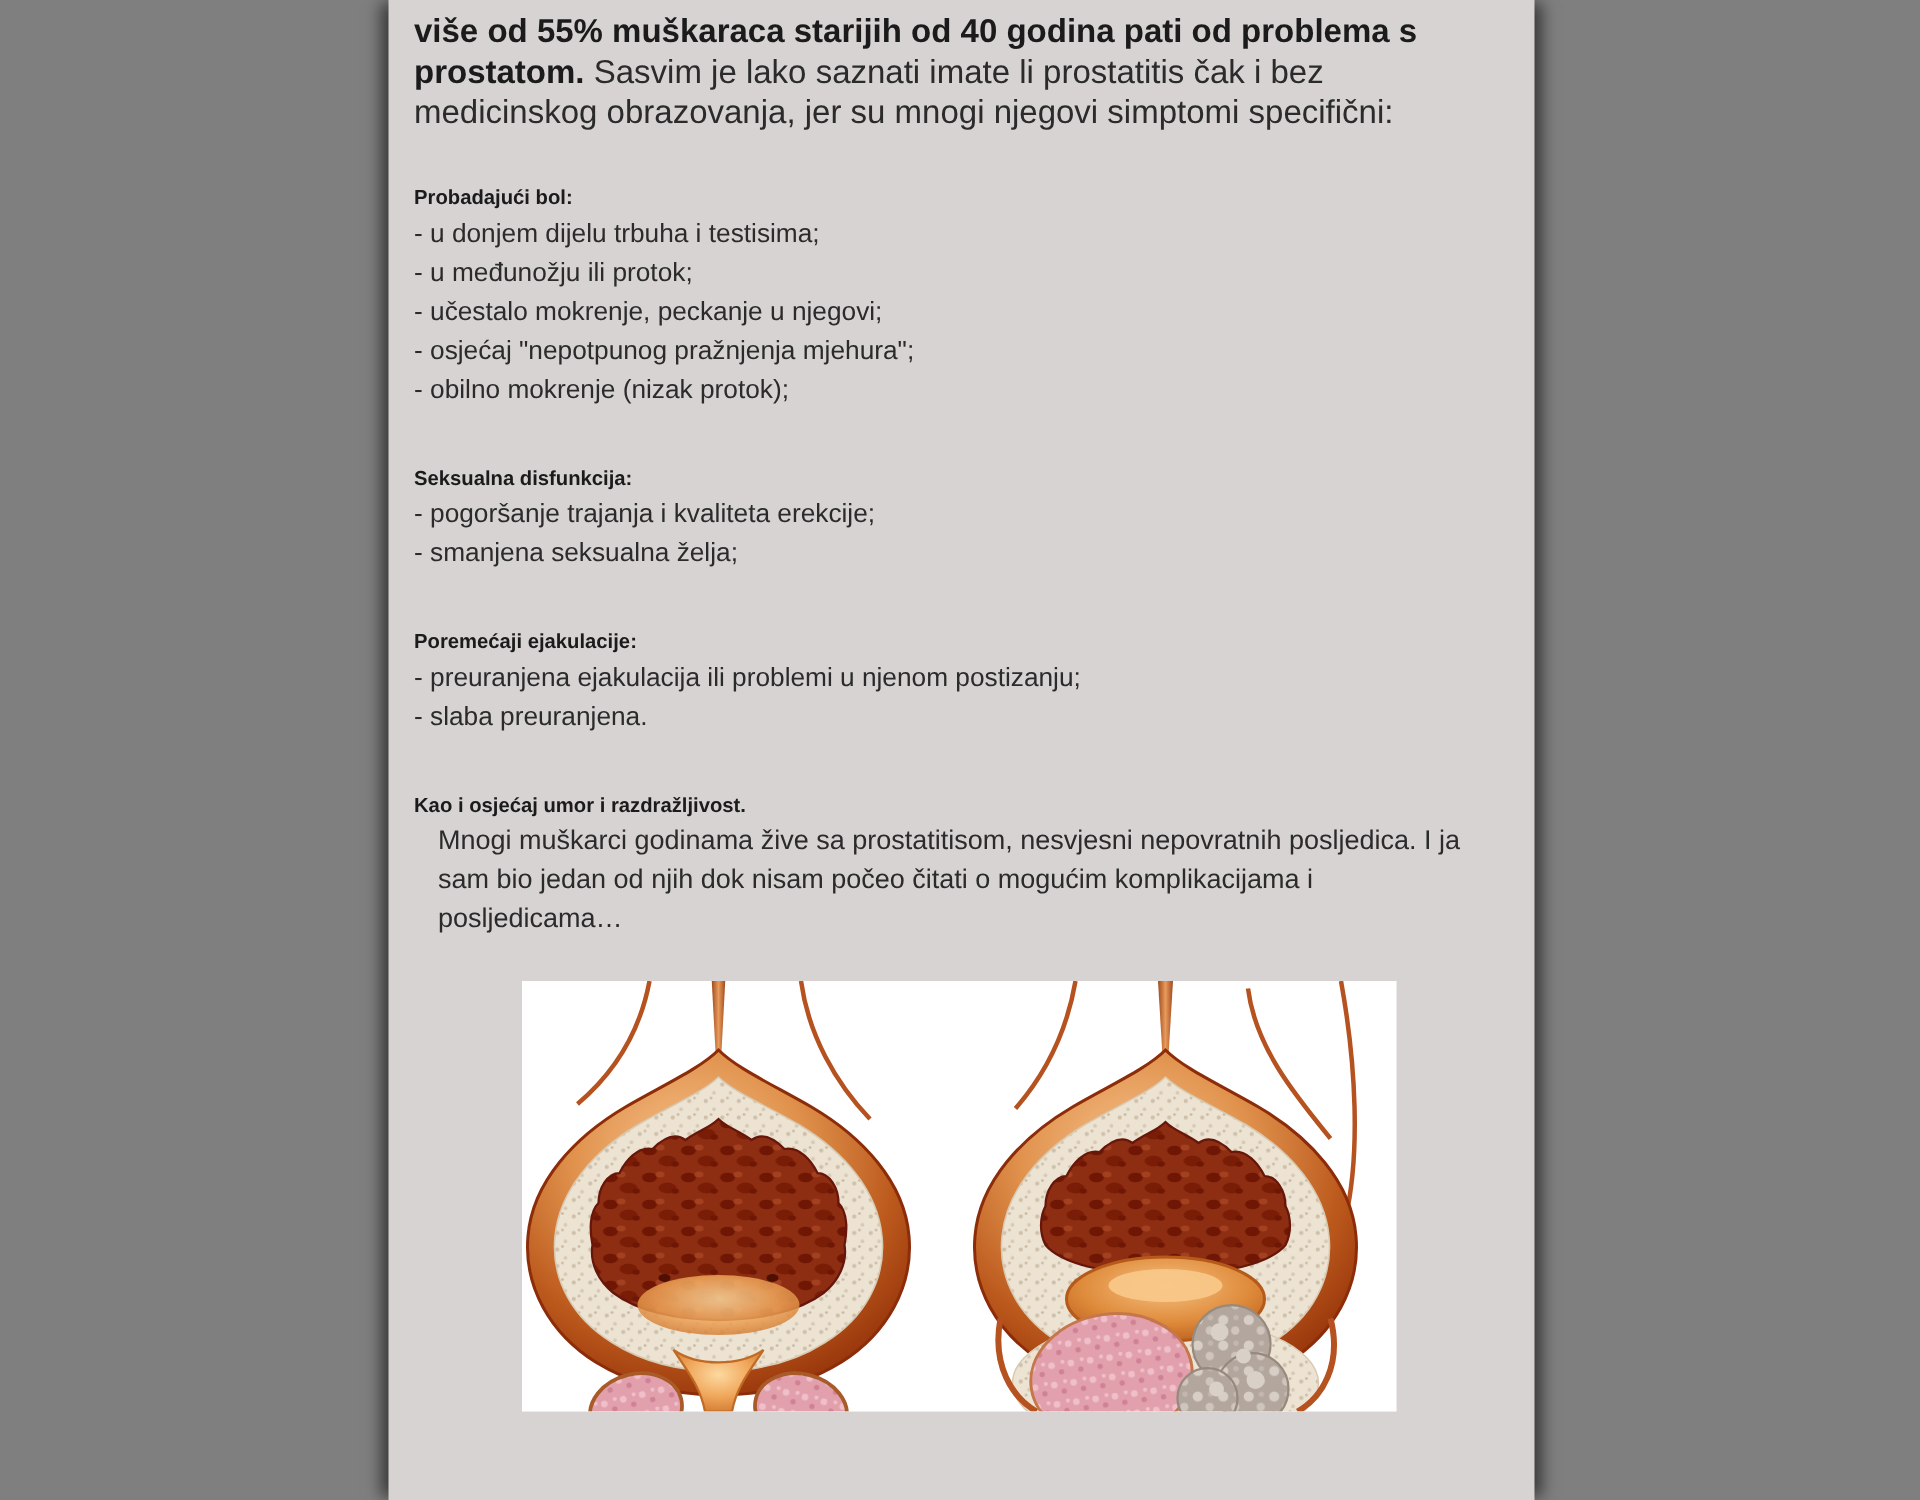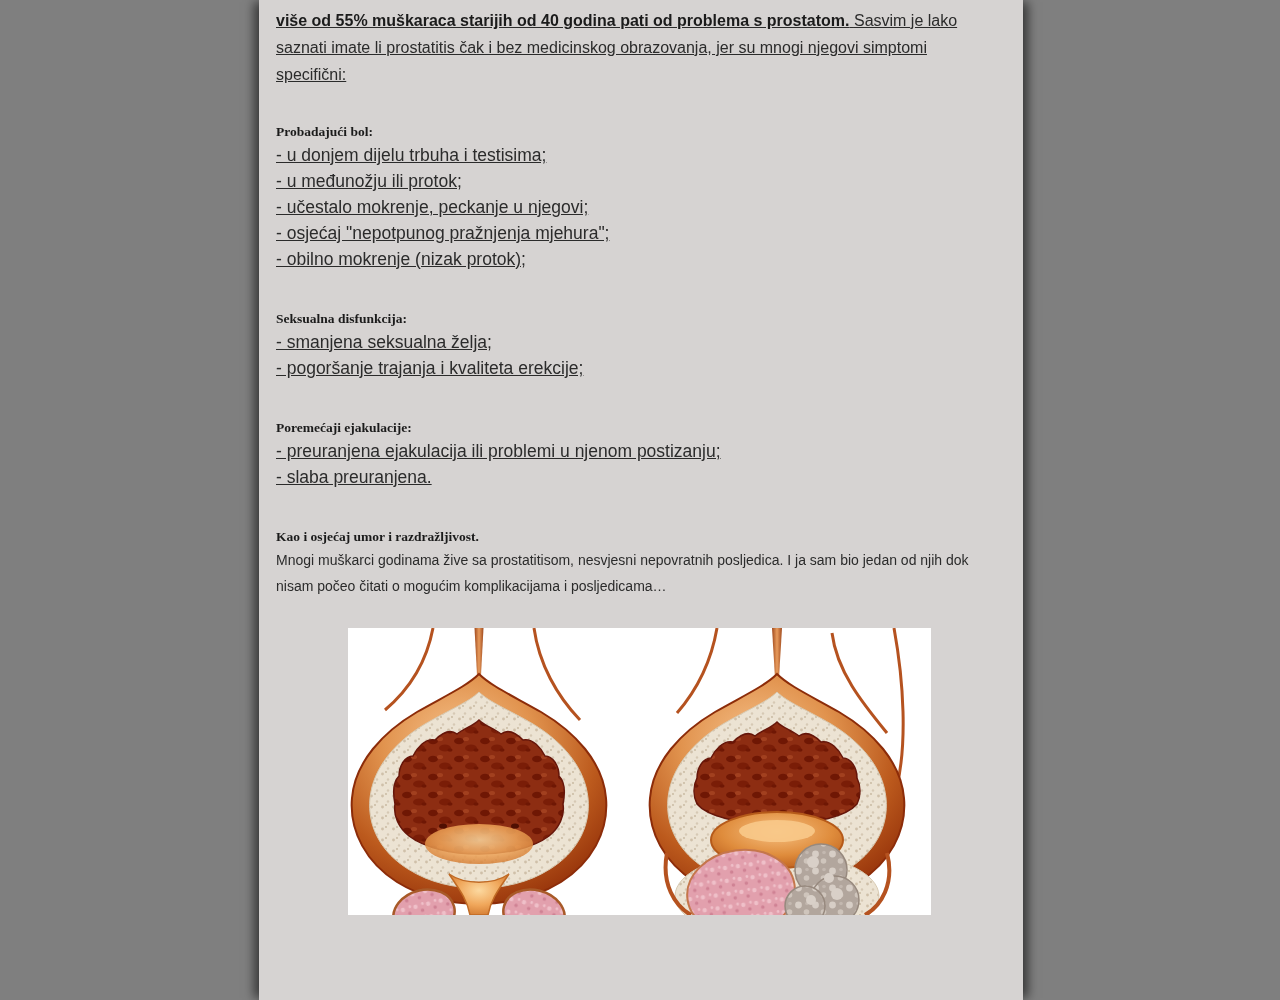--- a/index.html
+++ b/index.html
@@ -14,35 +14,35 @@
     width:764px;height:1000px;
     background:#d6d3d2;
     box-shadow:-7px 0 10px -2px rgba(0,0,0,.55), 7px 0 10px -2px rgba(0,0,0,.55);
   }
   .inner{
     padding:7px 40px 0 17px;
     color:#2b2b2b;
   }
   .lead{
     margin:0;
-    font-size:16px;line-height:27px;text-decoration:underline;
+    font-size:22px;line-height:27px;
   }
   .lead strong{color:#1b1b1b;}
   .symptom-section h3{
     font-size:13.5px;line-height:19px;
     margin:34px 0 1px 0;
-    color:#1b1b1b;font-weight:bold;font-family:Liberation Serif, serif;
+    color:#1b1b1b;font-weight:bold;
   }
   .symptom-section.later h3{margin-top:37px;}
   .item{
-    font-size:17.5px;line-height:26px;text-decoration:underline;
+    font-size:17.5px;line-height:26px;
   }
   .conclusion p{
-    margin:1px 0 0 0;
-    font-size:14px;line-height:26px;
+    margin:1px 0 0 16px;
+    font-size:18px;line-height:26px;
   }
   figure.anatomy{
     margin:29px 0 0 72px;
     width:583px;height:287px;
     background:#ffffff;
     overflow:hidden;
   }
 </style>
 </head>
 <body>
@@ -59,22 +59,22 @@
     </section>
 
     <section class="symptom-section later">
       <div class="item">- učestalo mokrenje, peckanje u njegovi;</div>
       <div class="item">- osjećaj "nepotpunog pražnjenja mjehura";</div>
       <div class="item">- obilno mokrenje (nizak protok);</div>
     </section>
 
     <section class="symptom-section later">
       <h3>Seksualna disfunkcija:</h3>
+      <div class="item">- pogoršanje trajanja i kvaliteta erekcije;</div>
       <div class="item">- smanjena seksualna želja;</div>
-      <div class="item">- pogoršanje trajanja i kvaliteta erekcije;</div>
     </section>
 
     <section class="symptom-section later">
       <h3>Poremećaji ejakulacije:</h3>
       <div class="item">- preuranjena ejakulacija ili problemi u njenom postizanju;</div>
       <div class="item">- slaba preuranjena.</div>
     </section>
 
     <section class="symptom-section later conclusion">
       <h3>Kao i osjećaj umor i razdražljivost.</h3>

